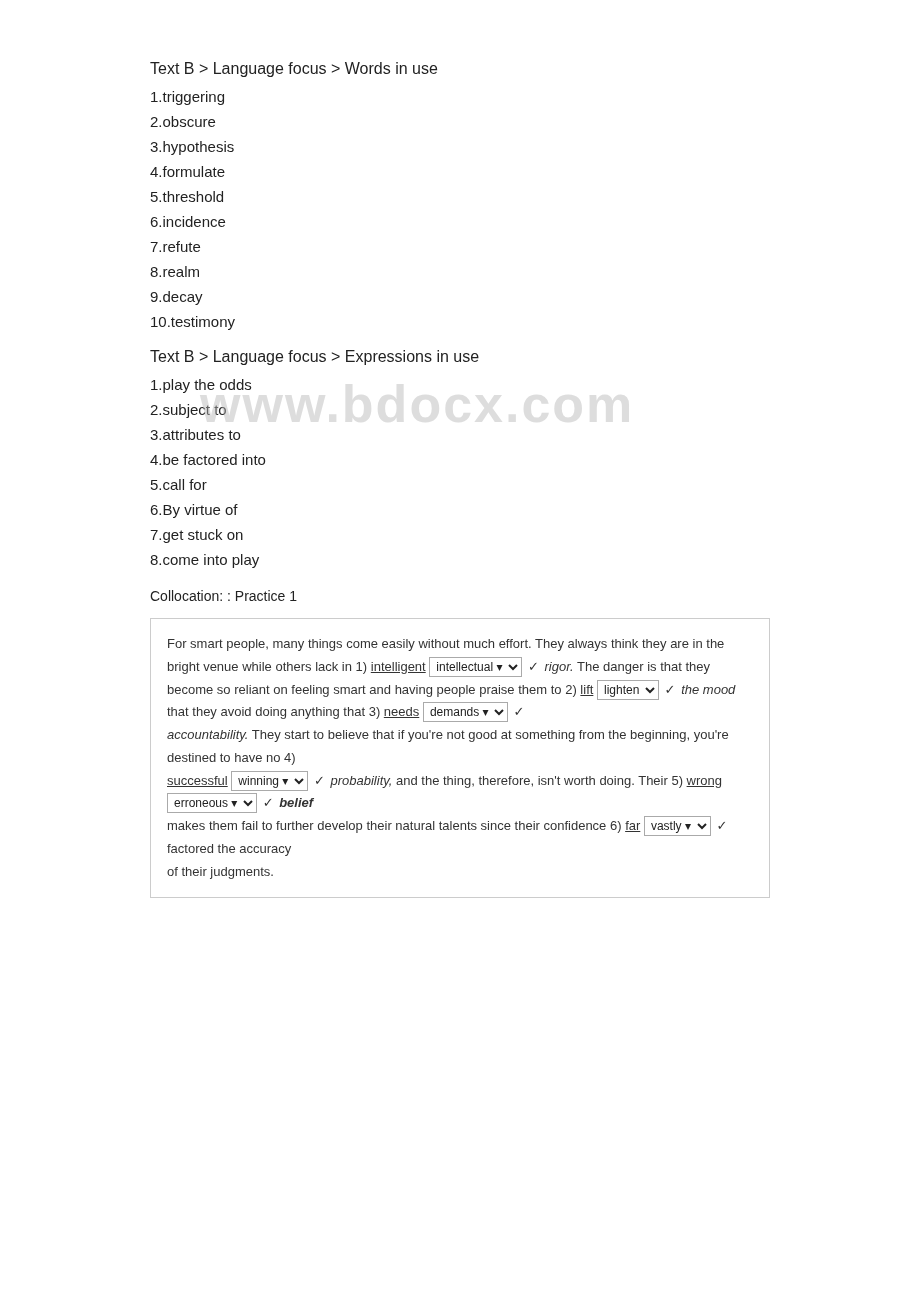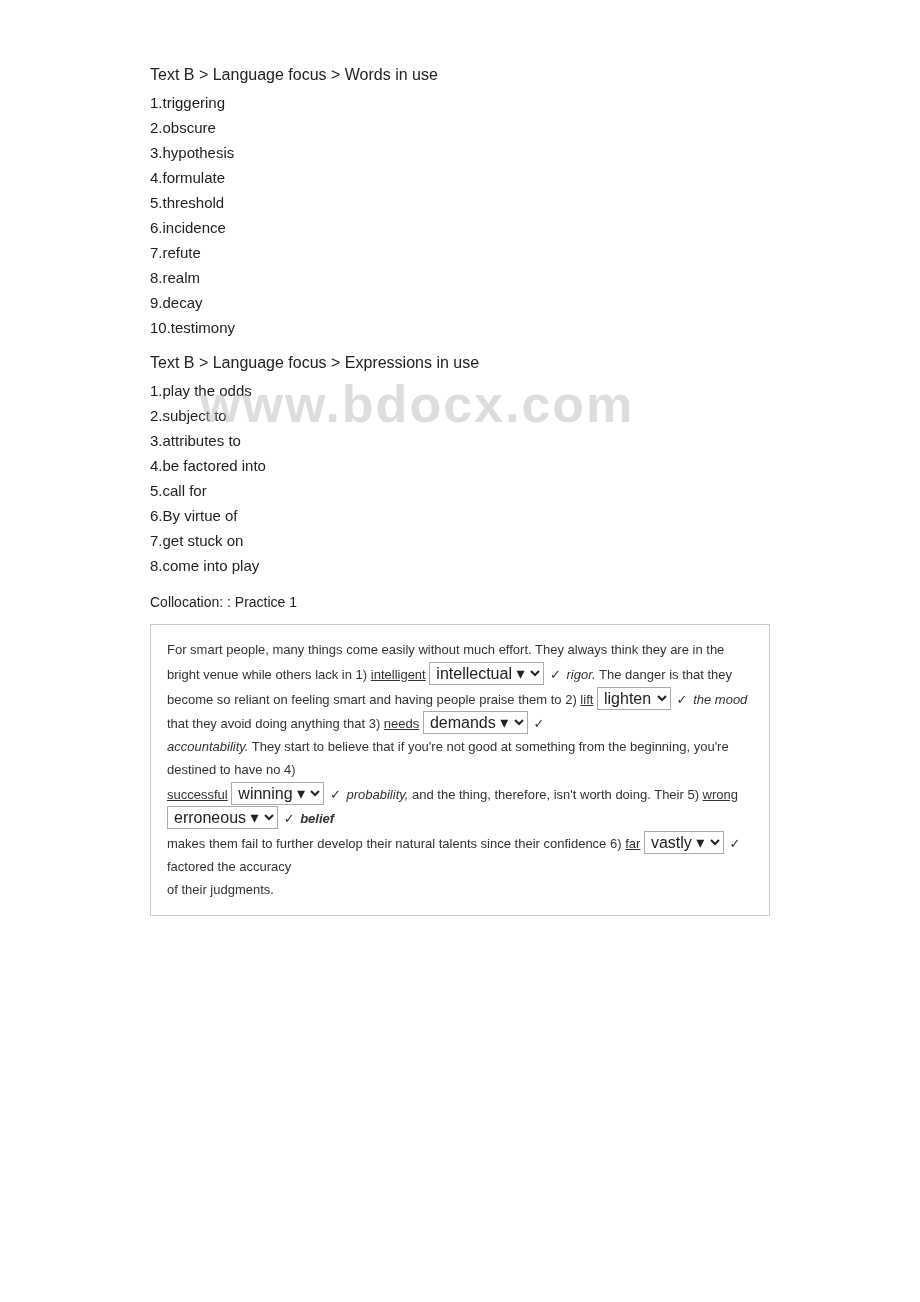--- a/index.html
+++ b/index.html
@@ -15,21 +15,20 @@
       color: #222;
       width: 920px;
       min-height: 1302px;
       padding: 60px 150px 60px 150px;
     }
 
     .section-heading {
       font-size: 16px;
       font-weight: normal;
       margin-bottom: 10px;
-      margin-top: 6px;
       color: #222;
     }
 
     .list-item {
       font-size: 15px;
       margin-bottom: 8px;
       color: #222;
     }
 
     .collocation-heading {
@@ -58,21 +57,21 @@
       border: 1px solid #ccc;
       padding: 14px 16px;
       font-size: 13px;
       color: #333;
       line-height: 1.75;
       position: relative;
     }
 
     .practice-box .inline-select {
       display: inline-block;
-      font-size: 16px;
+      font-size: 12px;
       border: 1px solid #aaa;
       background: #fff;
       padding: 1px 2px;
       font-family: Arial, sans-serif;
       color: #222;
     }
 
     .practice-box .underlined {
       text-decoration: underline;
     }

